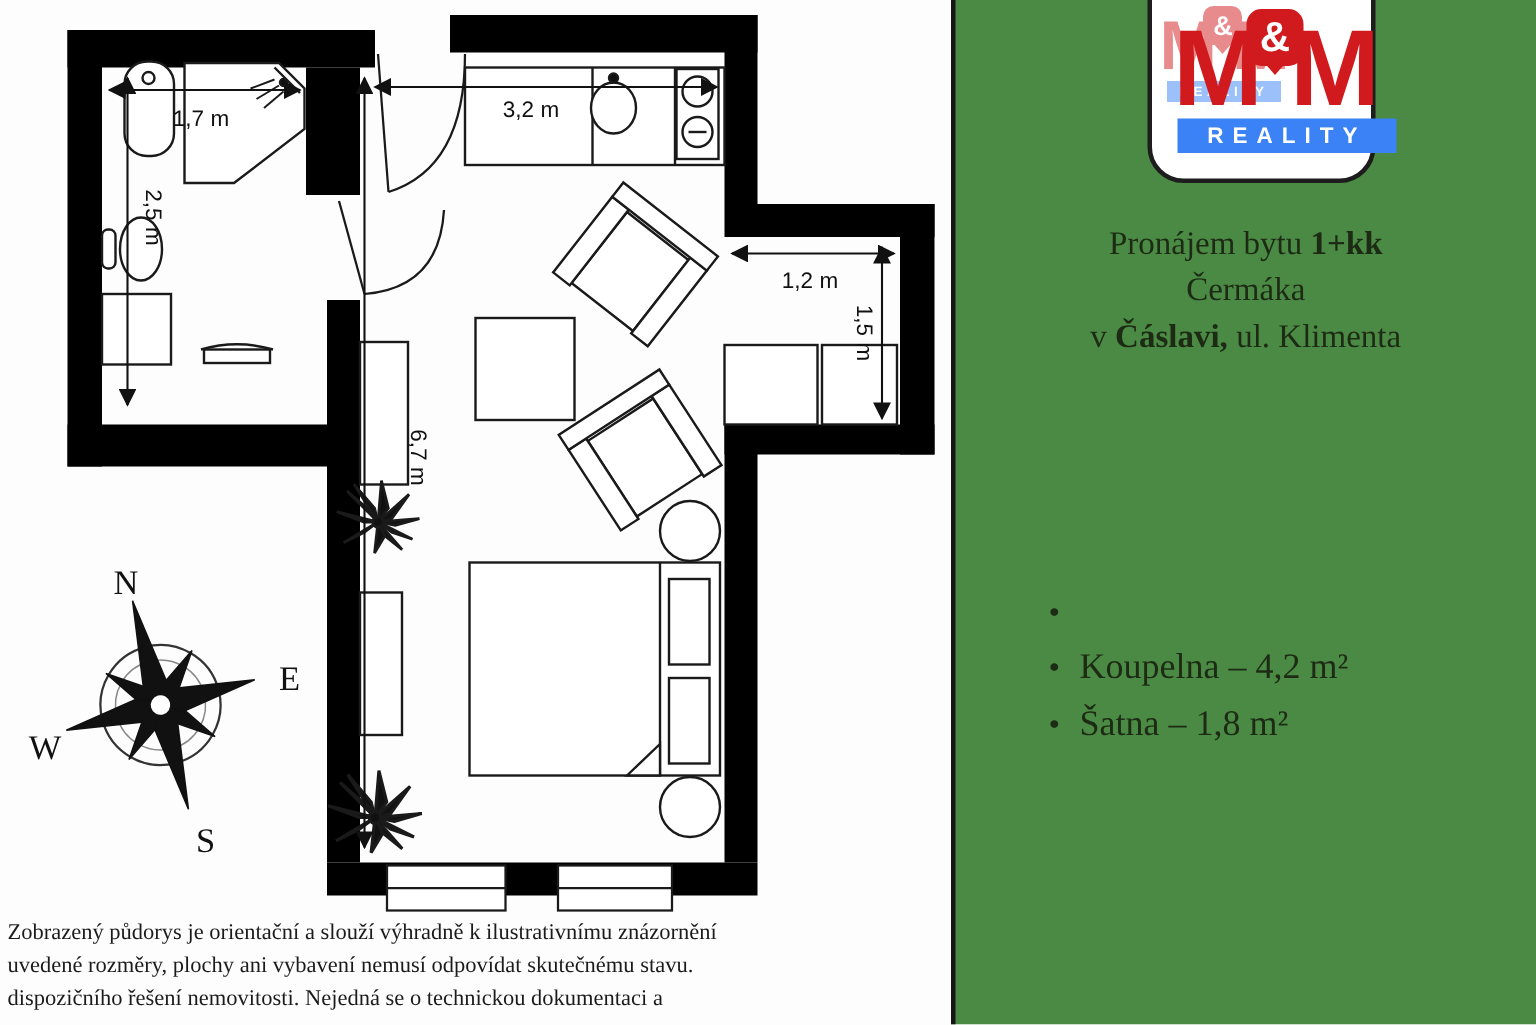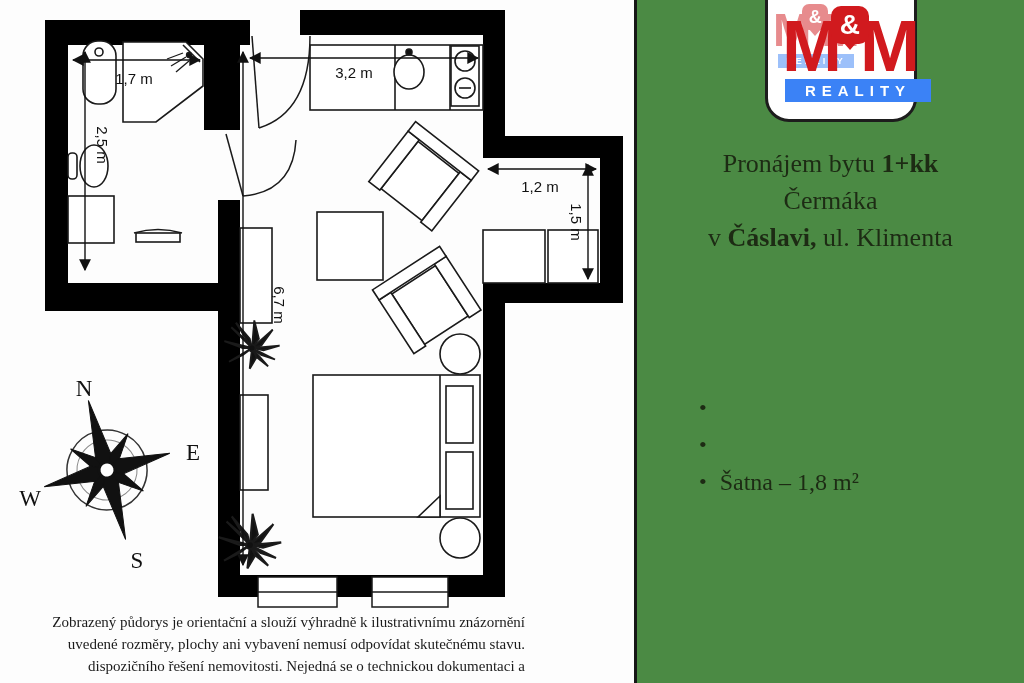--- a/index.html
+++ b/index.html
@@ -7,21 +7,21 @@
        font-family:"Liberation Sans",sans-serif}
   .stage{position:absolute;inset:0}
 
   
   svg.plan{position:absolute;left:0;top:0}
   svg text{font-family:"Liberation Sans",sans-serif;fill:#111}
   svg text.dim{font-size:15px}
   svg text.compass-letter{font-family:"Liberation Serif",serif;font-size:23px}
 
   
-  .disclaimer{position:absolute;left:5px;top:612px;width:520px;text-align:right;
+  .disclaimer{position:absolute;left:5px;top:612px;width:520px;text-align:left;
       font-family:"Liberation Serif",serif;font-size:15px;line-height:1.45;color:#1b1b1b}
 
   
   .panel{position:absolute;left:634px;top:0;width:390px;height:683px;background:#4b8a44;
       border-left:3px solid #161616;box-sizing:border-box}
   .logo-card{position:absolute;left:128px;top:-26px;width:146px;height:142px;background:#fff;
       border:3px solid #1d1d1d;border-radius:24px}
   .logo{position:absolute;display:flex;flex-direction:column;align-items:flex-start}
   .logo .mrow{display:flex;align-items:flex-start}
   .logo .m{font-weight:900;color:#d11a1e;letter-spacing:-2px;margin:0 -3px}
@@ -34,21 +34,21 @@
   .logo.back{left:139px;top:10px;opacity:.5}
   .logo.back .m{font-size:46px;line-height:.9}
   .logo.back .amp-wrap{width:26px;height:26px;font-size:18px;margin:-6px -4px 0;border-radius:7px}
   .logo.back .rbar{width:76px;height:14px;font-size:9px;letter-spacing:3px;margin:3px 0 0 2px}
   .logo.front{left:148px;top:16px}
   .logo.front .m{font-size:72px;line-height:.85}
   .logo.front .amp-wrap{width:38px;height:38px;font-size:28px;margin:-10px -6px 0;border-radius:10px}
   .logo.front .rbar{width:146px;height:23px;font-size:15px;letter-spacing:6px;margin-top:2px}
 
   .title{position:absolute;top:146px;left:0;width:100%;text-align:center;
-      font-family:"Liberation Serif",serif;font-size:26px;line-height:1.42;color:#1d2b14}
+      font-family:"Liberation Serif",serif;font-size:22px;line-height:1.42;color:#1d2b14}
   .title b{font-weight:700}
 
   .bullets{position:absolute;top:390px;left:62px;margin:0;padding:0;list-style:none;
       font-family:"Liberation Serif",serif;font-size:24px;line-height:1.5;color:#1d2b14}
   .bullets li{display:flex;align-items:flex-start;margin-bottom:2px}
   .bullets .dot{margin-right:13px;font-size:22px;line-height:1.6}
   .bullets div:empty{display:none}
 </style>
 </head>
 <body>
@@ -250,20 +250,24 @@
     </div>
 
     <ul class="bullets">
       <li>
         <span class="dot">•</span>
         <span>
         </span>
       </li>
       <li>
         <span class="dot">•</span>
+        <span>
+          <div>Koupelna – 4,2 m²</div>
+
+        </span>
       </li>
       <li>
         <span class="dot">•</span>
         <span>
           <div>Šatna – 1,8 m²</div>
 
         </span>
       </li>
     </ul>
   </div>

